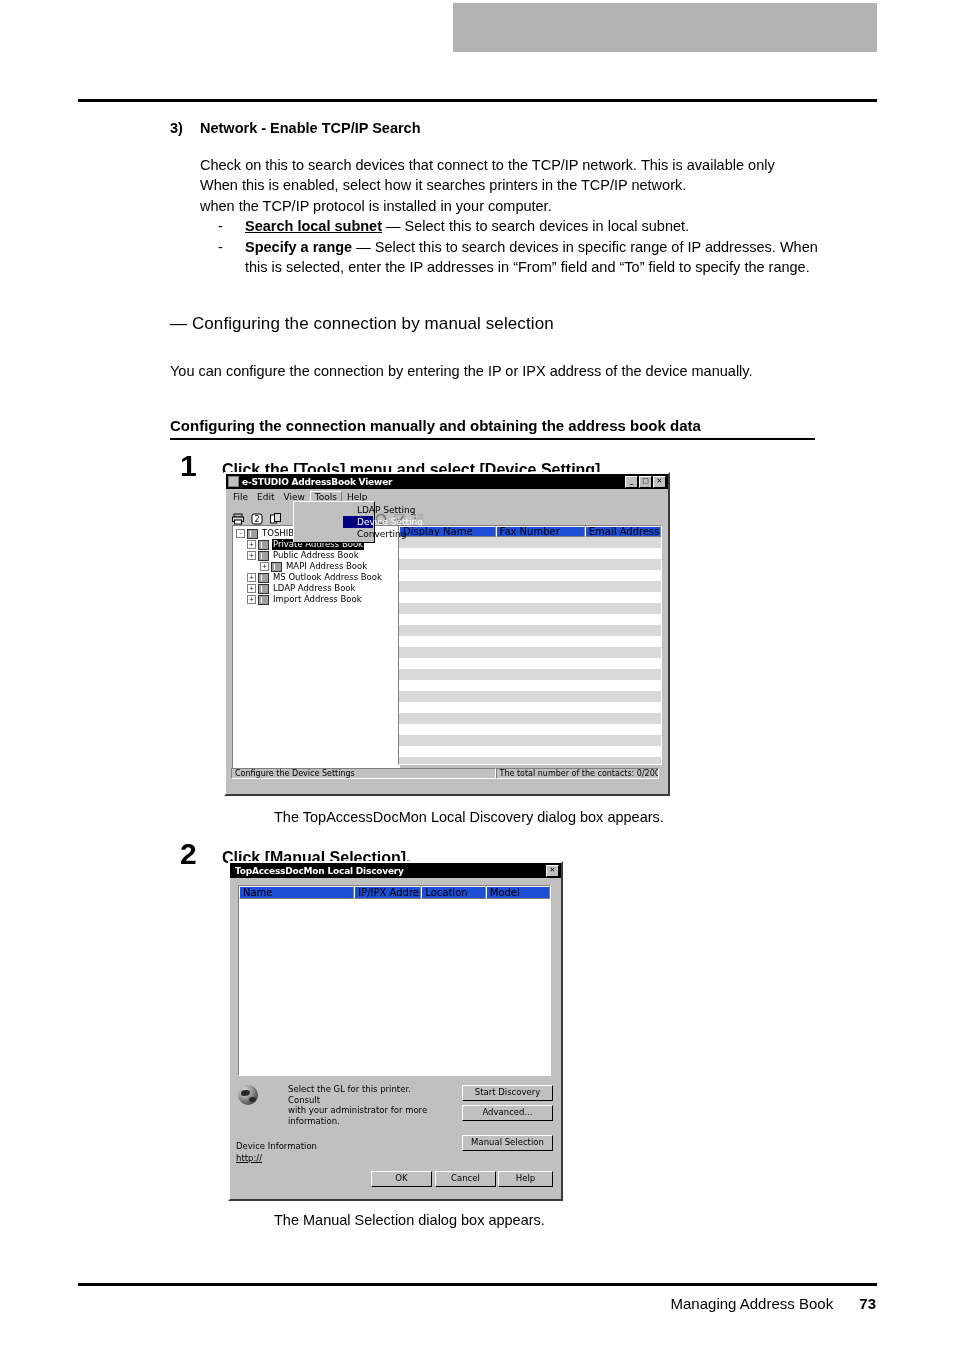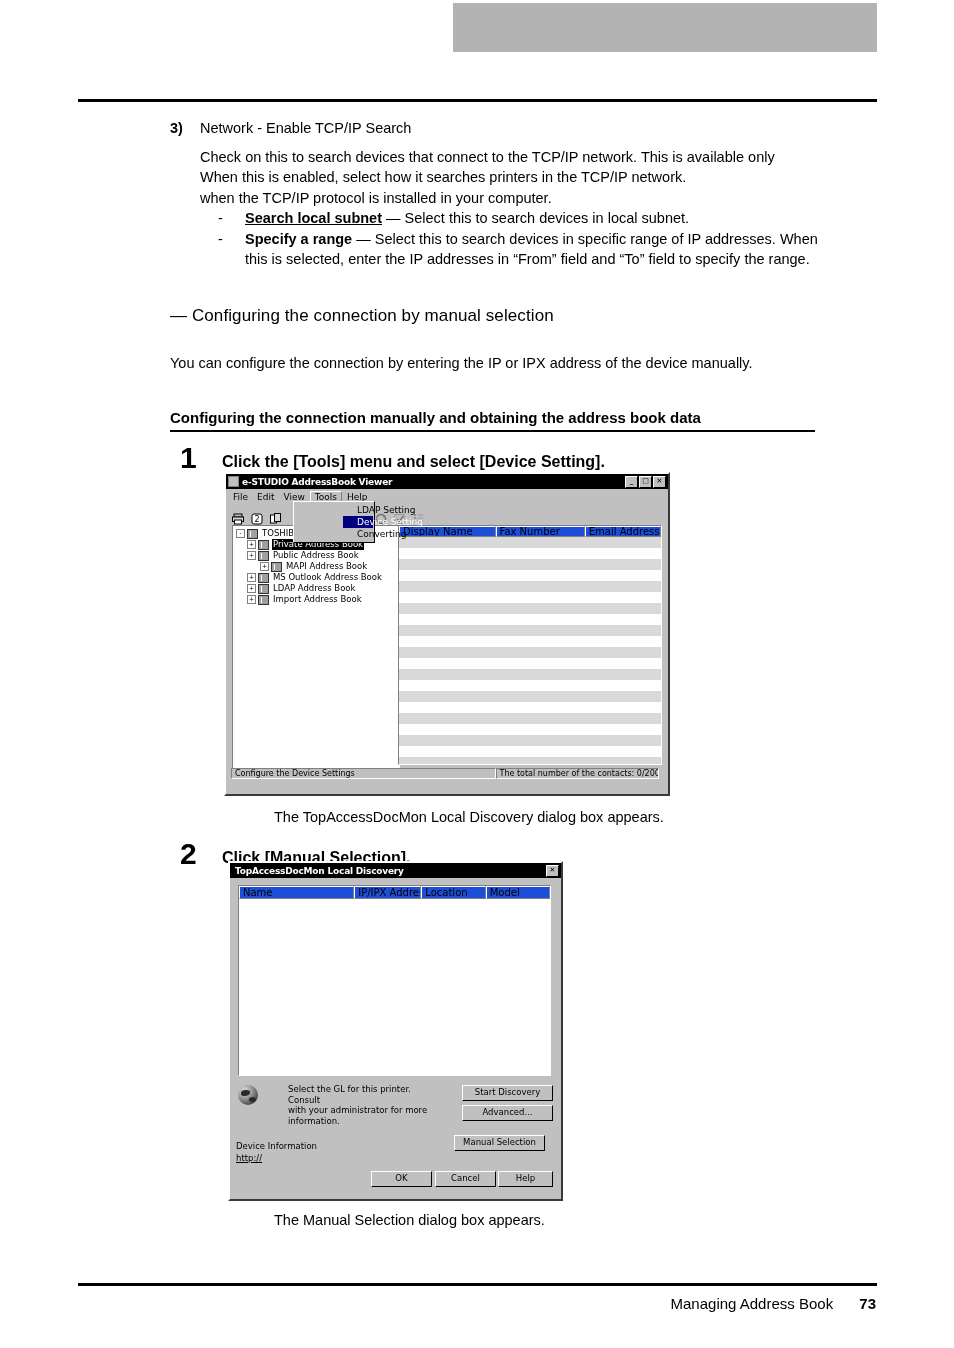--- a/index.html
+++ b/index.html
@@ -13,21 +13,21 @@
   
   .top-banner{position:absolute;left:453px;top:3px;width:424px;height:49px;background:#b3b3b3;}
   .rule-top{position:absolute;left:78px;top:99px;width:799px;height:3px;background:#000;}
   .rule-bottom{position:absolute;left:78px;top:1283px;width:799px;height:3px;background:#000;}
 
   
   .content{position:absolute;left:170px;top:118px;width:710px;}
   .num-para{position:relative;font-size:14.5px;line-height:20.5px;}
   .num-para .num{position:absolute;left:0;top:0;font-weight:bold;}
   .num-para .body{margin-left:30px;}
-  .num-para .ttl{font-weight:normal;display:block;margin-bottom:8px;}
+  .num-para .ttl{font-weight:bold;display:block;margin-bottom:16px;}
   .p-line{display:block;}
   .bullet-row{position:relative;margin-left:18px;}
   .bullet-row .dash{position:absolute;left:0;top:0;}
   .bullet-row .btxt{display:block;margin-left:27px;}
   .b-strong{font-weight:bold;}
   .b-underline{font-weight:bold;text-decoration:underline;}
 
   .h-dash{margin-top:36px;font-size:17px;font-weight:normal;letter-spacing:.1px;}
   .h-sub{margin-top:27px;font-size:14.5px;line-height:20px;}
   .h-rule-title{margin-top:36px;font-size:15px;font-weight:bold;padding-bottom:4px;
@@ -335,21 +335,21 @@
       <div>Select the GL for this printer. Consult</div>
       <div>with your administrator for more</div>
       <div>information.</div>
     </div>
 
     <div style="position:absolute;left:6px;top:278px;font-size:8.5px;">Device Information</div>
     <div class="link" style="position:absolute;left:6px;top:290px;font-size:8.5px;">http://</div>
 
     <div class="btn" style="position:absolute;left:232px;top:222px;width:89px;">Start Discovery</div>
     <div class="btn" style="position:absolute;left:232px;top:242px;width:89px;">Advanced...</div>
-    <div class="btn" style="position:absolute;left:224px;top:272px;width:89px;">Manual Selection</div>
+    <div class="btn" style="position:absolute;left:232px;top:272px;width:89px;">Manual Selection</div>
 
     <div class="btn" style="position:absolute;left:141px;top:308px;width:59px;">OK</div>
     <div class="btn" style="position:absolute;left:205px;top:308px;width:59px;">Cancel</div>
     <div class="btn" style="position:absolute;left:268px;top:308px;width:53px;">Help</div>
   </div>
 
   <div class="caption" style="position:absolute;left:222px;top:1203px;font-size:14.5px;">The Manual Selection dialog box appears.</div>
 
   <div class="rule-bottom"></div>
   <div class="footer">

